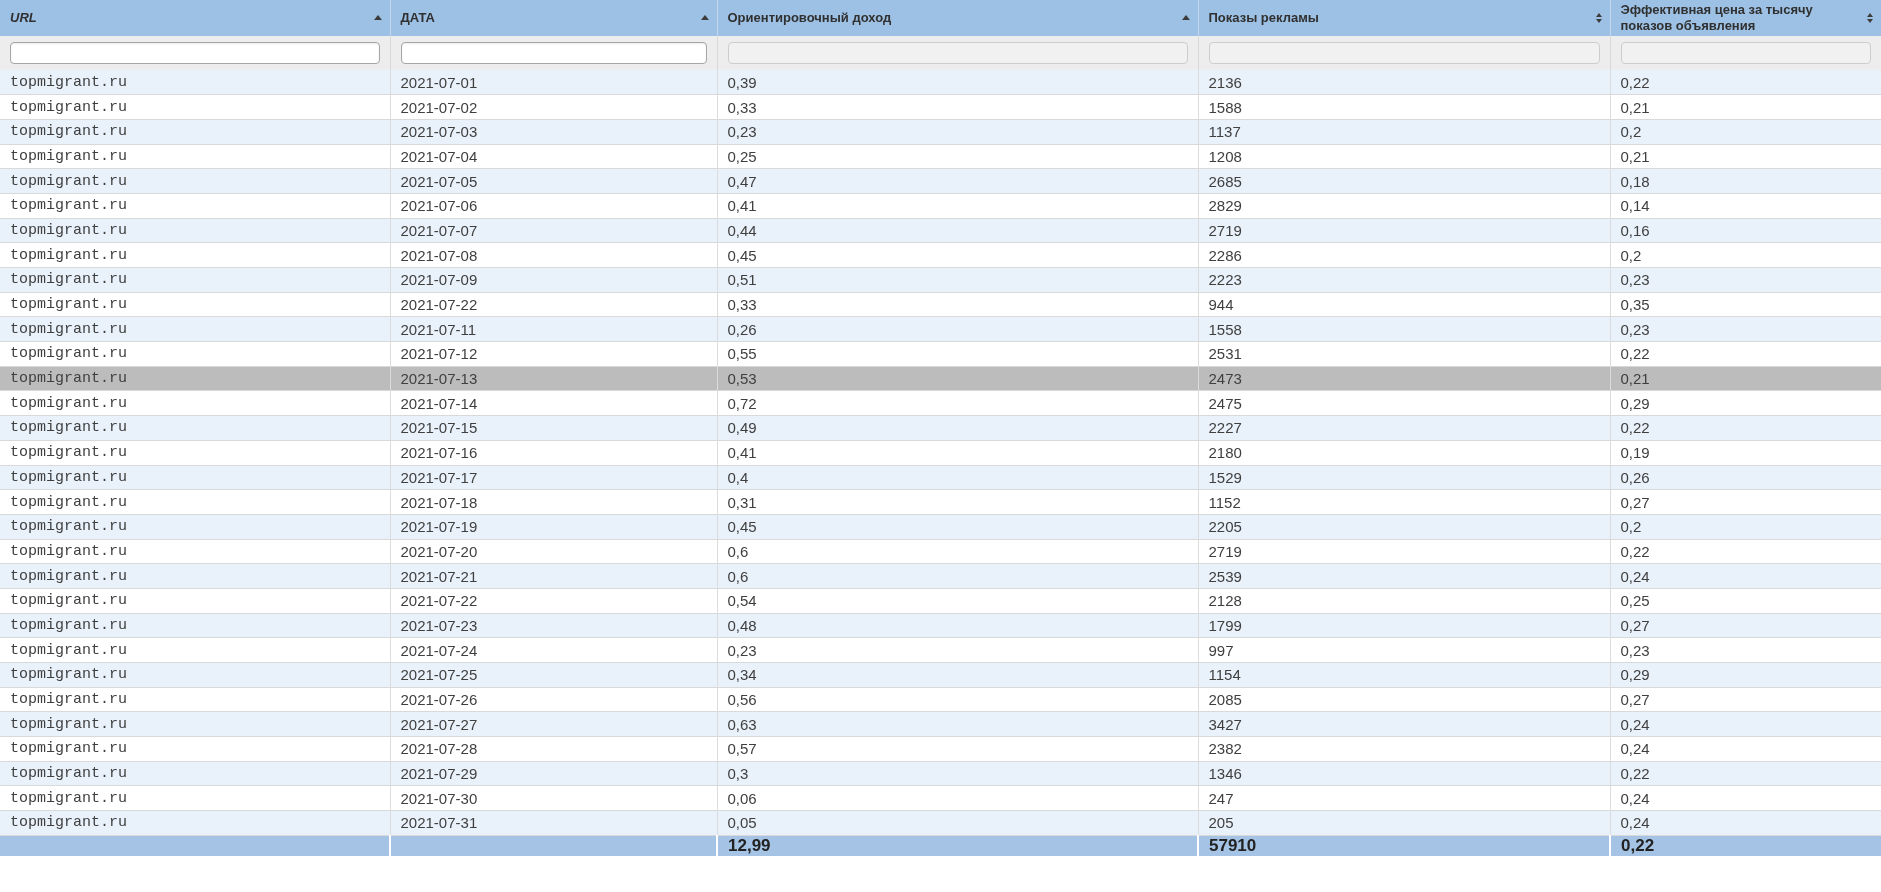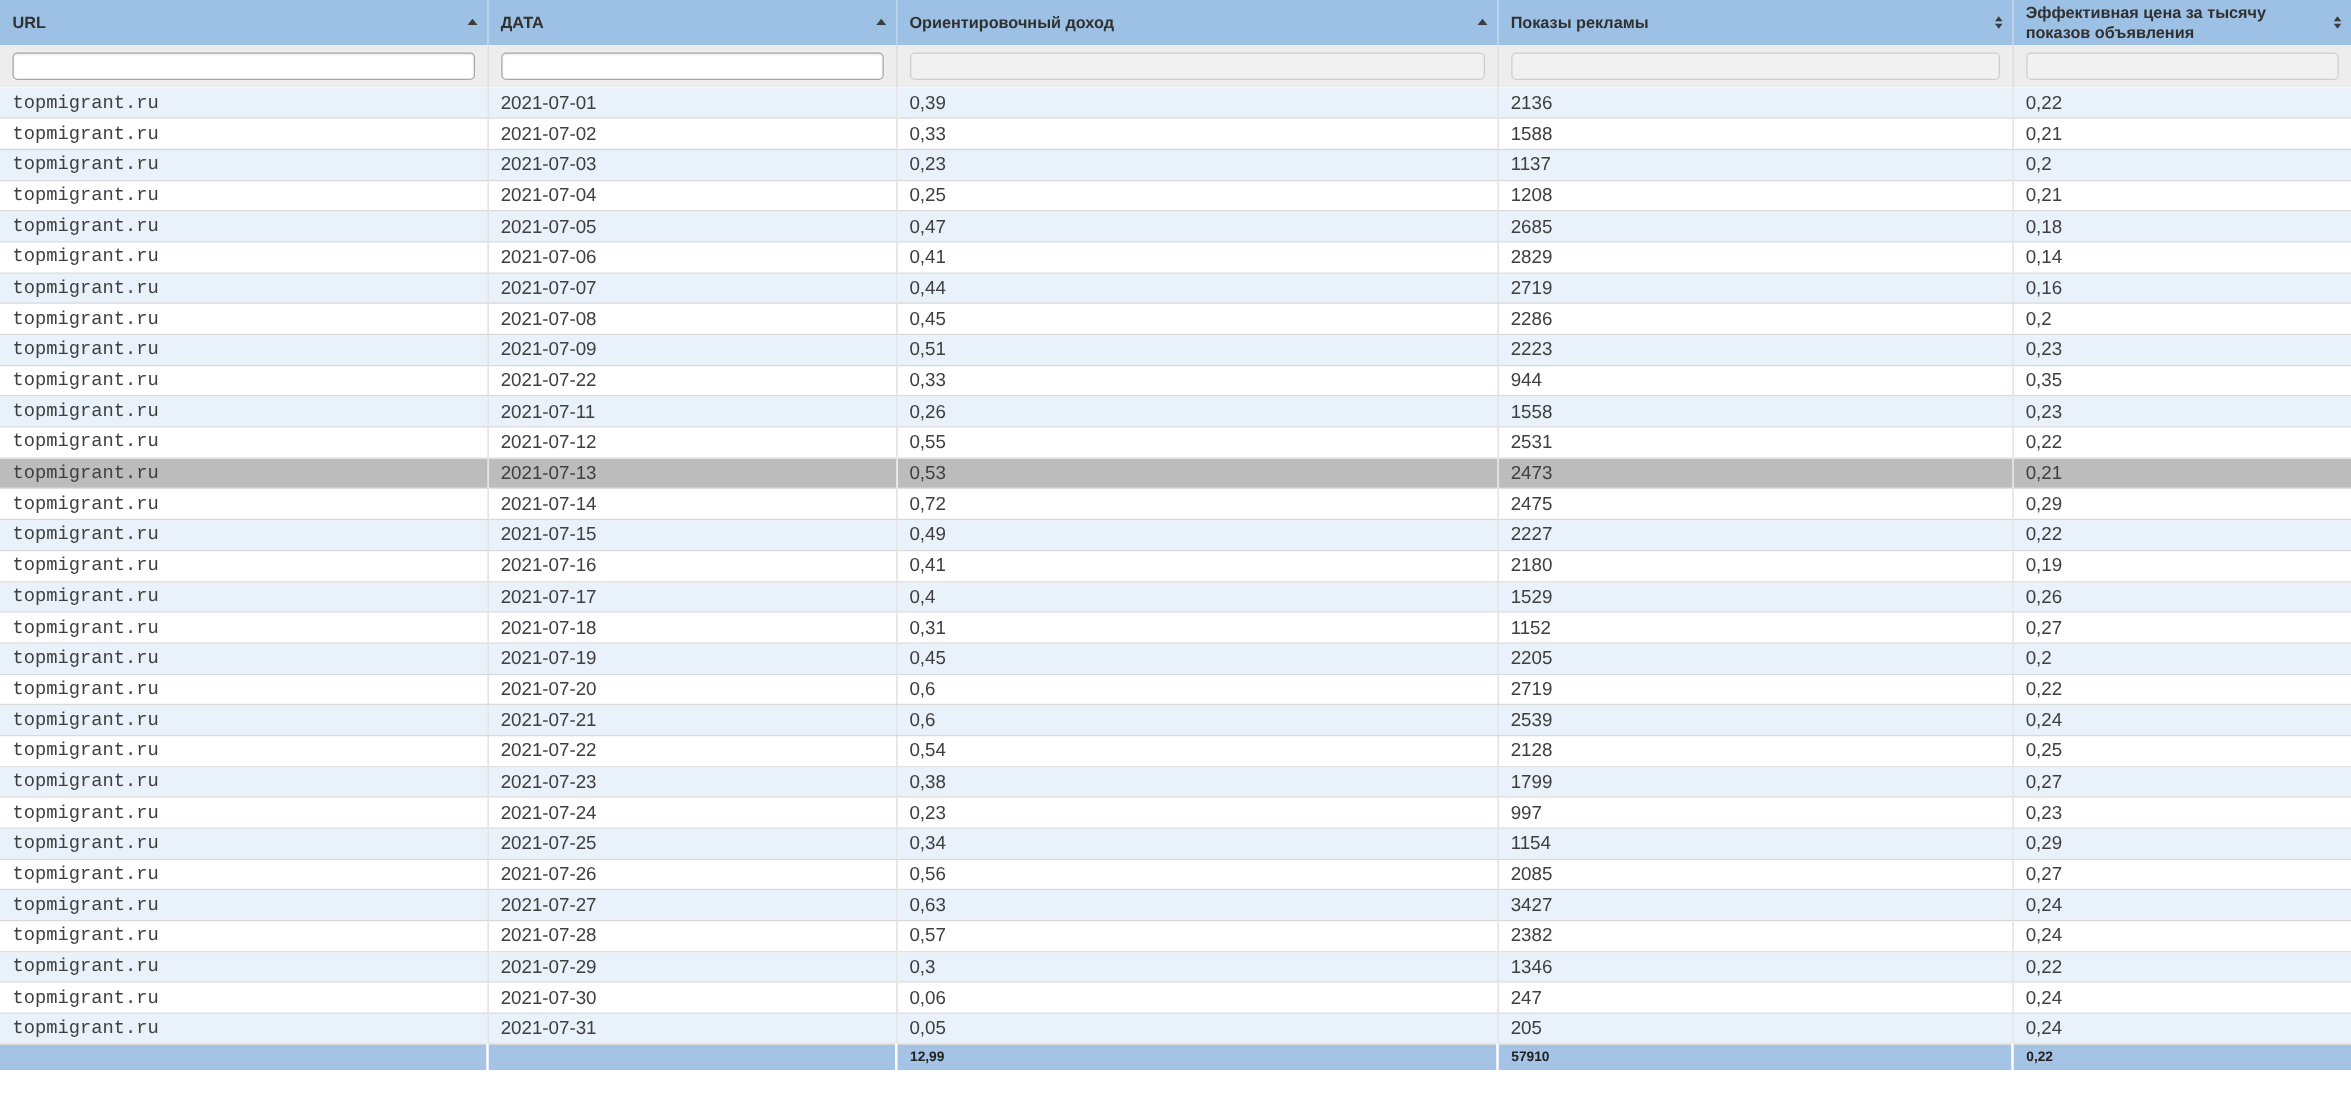--- a/index.html
+++ b/index.html
@@ -41,21 +41,21 @@
     padding:2px 8px 2px 10px;
     text-align:left;
     vertical-align:middle;
     font-size:13px;
     font-weight:bold;
     color:var(--header-text);
     border-left:1px solid var(--header-sep);
     cursor:pointer;
     box-sizing:border-box;
   }
-  tr.hdr th:first-child{border-left:none;}
+  tr.hdr th:first-child{border-left:none;font-style:italic;}
   .th-inner{display:flex;align-items:center;gap:6px;}
   .th-label{flex:1 1 auto;line-height:1.22;}
   .sort-asc{
     flex:0 0 auto;
     width:0;height:0;
     border-left:4.5px solid transparent;
     border-right:4.5px solid transparent;
     border-bottom:5px solid var(--icon);
   }
   .sort-both{flex:0 0 auto;display:inline-flex;flex-direction:column;align-items:center;row-gap:2px;}
@@ -116,21 +116,21 @@
   tbody td:first-child{border-left:none;font-family:Liberation Mono, monospace;}
   tbody tr.odd td{background:var(--row-odd);}
   tbody tr.even td{background:var(--row-even);}
   tbody tr.highlight td{background:var(--row-highlight);}
 
   
   tr.totals td{
     background:var(--totals-bg);
     height:21px;
     padding:0 10px;
-    font-size:11px;
+    font-size:17px;
     font-weight:bold;
     color:#222;
     border-left:2px solid #fff;
     border-top:1px solid #fff;
     box-sizing:border-box;
     white-space:nowrap;
   }
   tr.totals td:first-child{border-left:none;}
 </style>
 </head>
@@ -352,21 +352,21 @@
       <tr class="even">
         <td>topmigrant.ru</td>
         <td>2021-07-22</td>
         <td>0,54</td>
         <td>2128</td>
         <td>0,25</td>
       </tr>
       <tr class="odd">
         <td>topmigrant.ru</td>
         <td>2021-07-23</td>
-        <td>0,38</td>
+        <td>0,48</td>
         <td>1799</td>
         <td>0,27</td>
       </tr>
       <tr class="even">
         <td>topmigrant.ru</td>
         <td>2021-07-24</td>
         <td>0,23</td>
         <td>997</td>
         <td>0,23</td>
       </tr>

